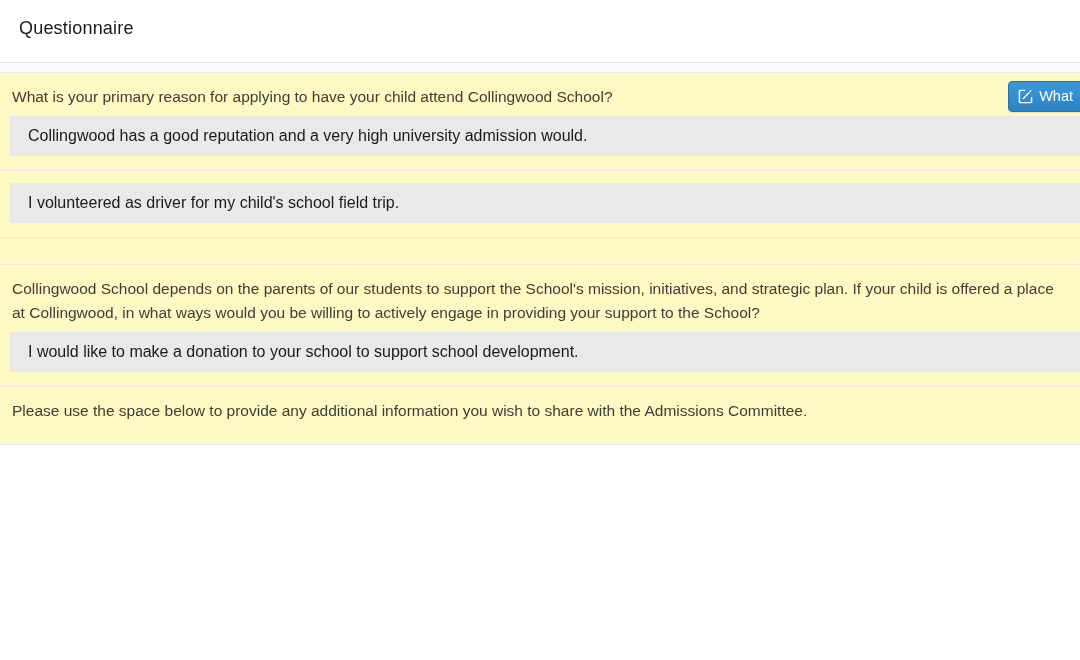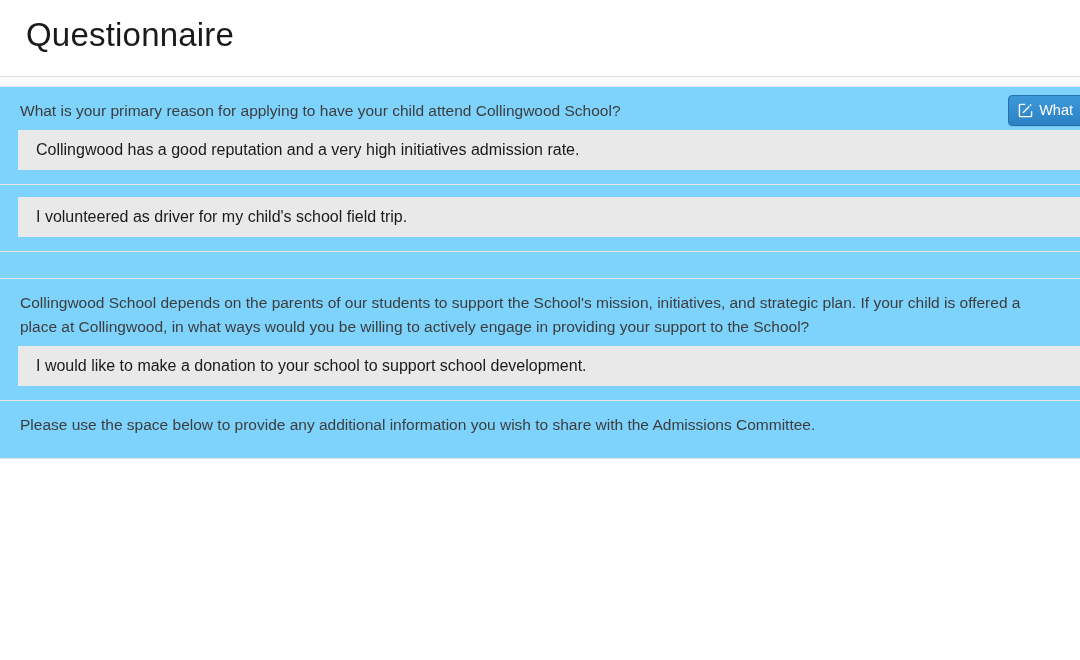--- a/index.html
+++ b/index.html
@@ -14,42 +14,42 @@
     color: #333333;
     overflow: hidden;
   }
   .page {
     position: relative;
     width: 1080px;
     height: 660px;
     box-sizing: border-box;
   }
   .page-title {
-    font-size: 33px;
+    font-size: 18px;
     font-weight: 400;
     color: #1a1a1a;
     padding: 0 0 6px 8px;
-    margin: 18px;
+    margin: 11px;
     line-height: 34px;
     letter-spacing: 0.2px;
   }
   .title-rule {
     border-top: 1px solid #e2e2e2;
     height: 0;
     margin: 0;
   }
   .section-gap {
     height: 9px;
     background: #fafafa;
     border-bottom: 1px solid #e6e6e6;
   }
   .qa-block {
     position: relative;
-    background: #7dd3fc;
-    padding: 12px 10px 14px 20px;
+    background: #fef9c3;
+    padding: 12px 10px 14px 12px;
     box-sizing: border-box;
     border-bottom: 1px solid #e6e6e6;
   }
   .question {
     font-size: 15.5px;
     line-height: 24px;
     color: #3d3d3d;
     font-weight: 400;
     margin: 0 0 7px 0;
     padding-right: 14px;
@@ -100,21 +100,21 @@
 <body>
 
 <div class="page">
 
   <h1 class="page-title">Questionnaire</h1>
   <div class="title-rule"></div>
   <div class="section-gap"></div>
 
   <div class="qa-block">
     <div class="question">What is your primary reason for applying to have your child attend Collingwood School?</div>
-    <div class="answer">Collingwood has a good reputation and a very high initiatives admission rate.</div>
+    <div class="answer">Collingwood has a good reputation and a very high university admission would.</div>
     <div class="edit-button">
       <span class="pencil-icon">
         <svg width="15" height="15" viewBox="0 0 16 16" aria-hidden="true">
           <path d="M14.5 8.8v4.7a1 1 0 0 1-1 1H2.5a1 1 0 0 1-1-1V2.5a1 1 0 0 1 1-1h5.2" fill="none" stroke="#ffffff" stroke-width="1.5"></path>
           <path d="M6.2 10.6l-1.4.4.4-1.4 6.3-6.3 1 1z" fill="#ffffff"></path>
           <path d="M12.1 2.5l1.4-1.4 1 1-1.4 1.4z" fill="#ffffff"></path>
         </svg>
       </span>
       <span class="edit-label">What</span>
     </div>

